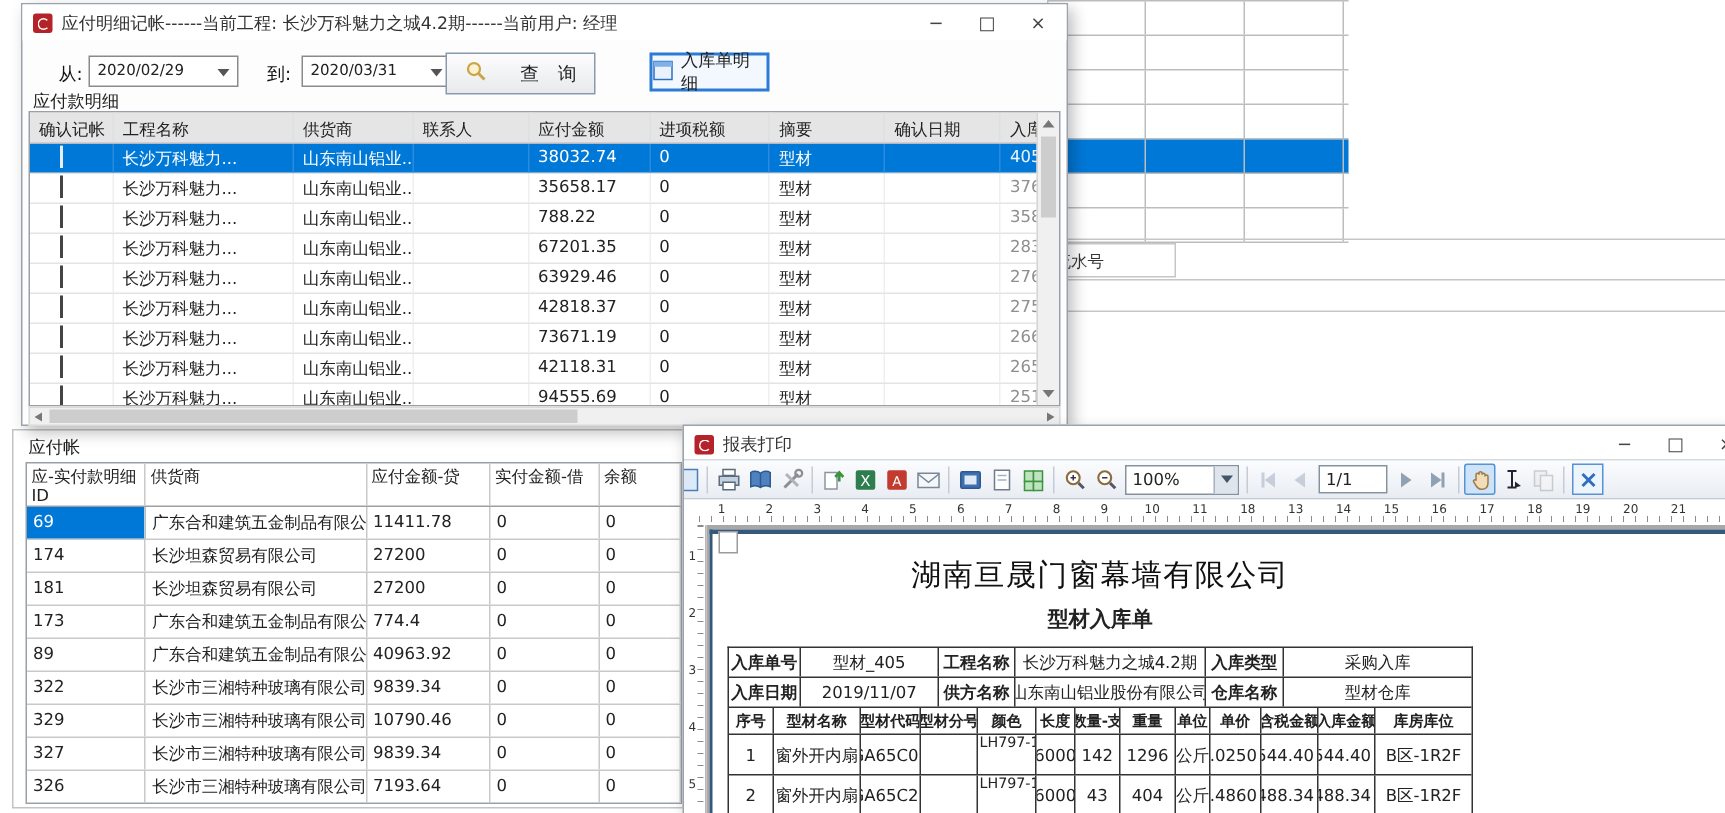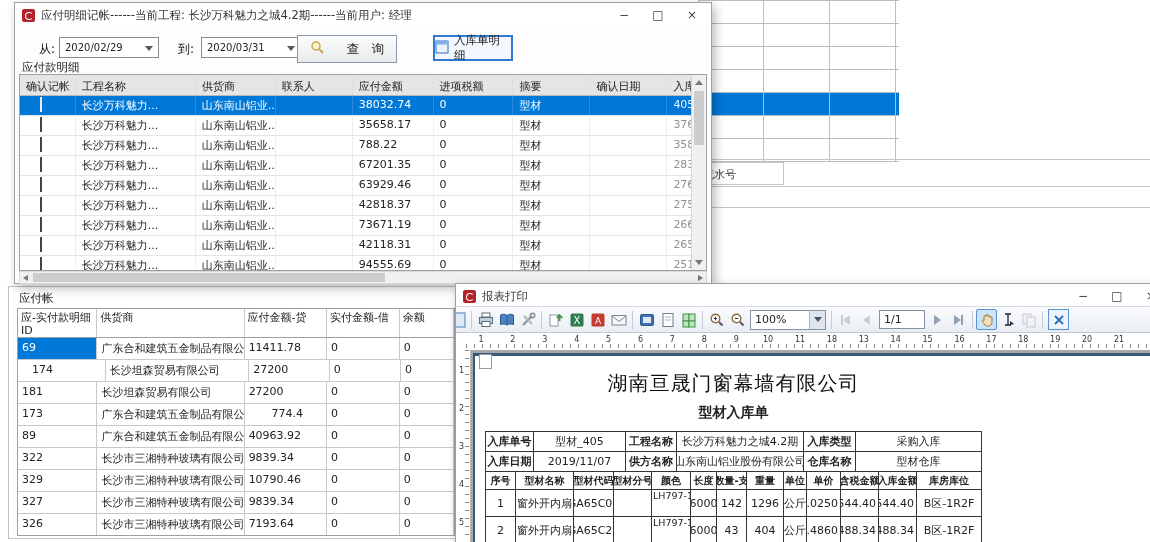--- a/index.html
+++ b/index.html
@@ -363,37 +363,37 @@
         </div>
       <div>
           <div class="t2row">
             <div class="t2c sel" style="width: 82px;">69</div>
             <div class="t2c" style="width: 152px;">广东合和建筑五金制品有限公司</div>
             <div class="t2c" style="width: 85px;">11411.78</div>
             <div class="t2c" style="width: 75px;">0</div>
             <div class="t2c" style="width: 56px;">0</div>
           </div>
           <div class="t2row">
-            <div class="t2c" style="width: 82px; margin-left: 10px;">174</div>
+            <div class="t2c" style="width: 82px;">174</div>
             <div class="t2c" style="width: 152px;">长沙坦森贸易有限公司</div>
             <div class="t2c" style="width: 85px;">27200</div>
             <div class="t2c" style="width: 75px;">0</div>
             <div class="t2c" style="width: 56px;">0</div>
           </div>
           <div class="t2row">
             <div class="t2c" style="width: 82px;">181</div>
             <div class="t2c" style="width: 152px;">长沙坦森贸易有限公司</div>
             <div class="t2c" style="width: 85px;">27200</div>
             <div class="t2c" style="width: 75px;">0</div>
             <div class="t2c" style="width: 56px;">0</div>
           </div>
           <div class="t2row">
             <div class="t2c" style="width: 82px;">173</div>
             <div class="t2c" style="width: 152px;">广东合和建筑五金制品有限公司</div>
-            <div class="t2c" style="width: 85px; text-align: center;">774.4</div>
+            <div class="t2c" style="width: 85px;">774.4</div>
             <div class="t2c" style="width: 75px;">0</div>
             <div class="t2c" style="width: 56px;">0</div>
           </div>
           <div class="t2row">
             <div class="t2c" style="width: 82px;">89</div>
             <div class="t2c" style="width: 152px;">广东合和建筑五金制品有限公司</div>
             <div class="t2c" style="width: 85px;">40963.92</div>
             <div class="t2c" style="width: 75px;">0</div>
             <div class="t2c" style="width: 56px;">0</div>
           </div>

